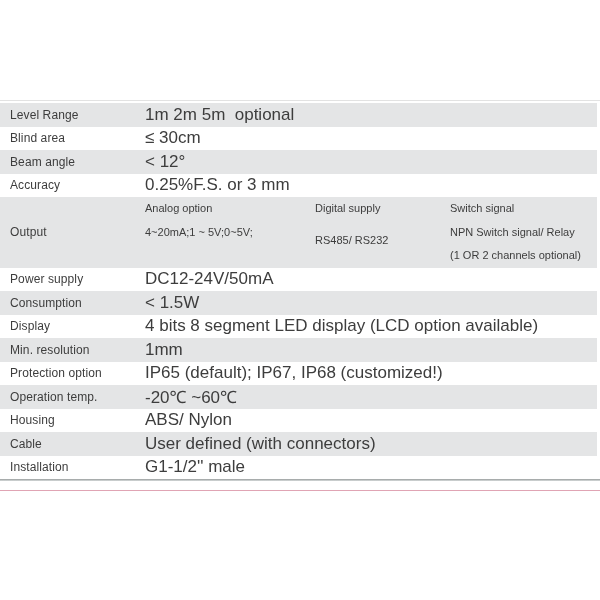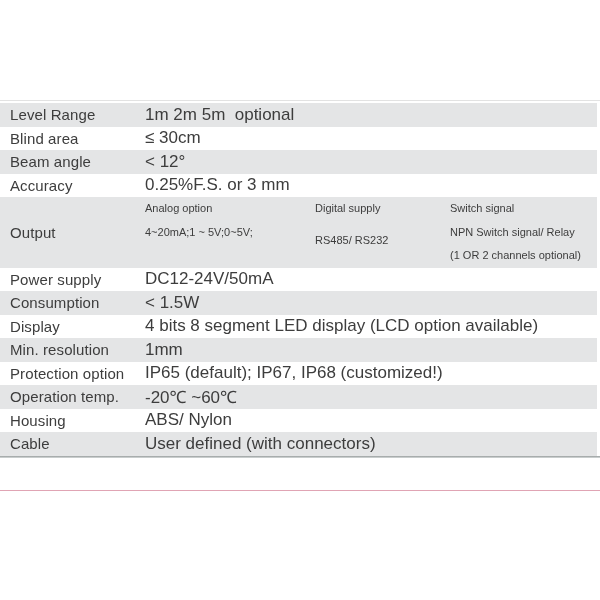--- a/index.html
+++ b/index.html
@@ -1,21 +1,21 @@
 <!DOCTYPE html>
 <html style="--shade: #e4e5e6; --text: #3d3d3d; --top-rule: #e2e2e2; --rule-gray: #979c9c; --rule-pink: #e0a4b4;"><head>
 <meta charset="utf-8">
 <style>
   html,body{margin:0;padding:0;background:#ffffff;}
   body{width:600px;height:600px;font-family:"Liberation Sans",sans-serif;}
   .page{position:relative;width:600px;height:600px;background:#fff;overflow:hidden;}
   .spec-table{position:absolute;top:100px;left:0;width:600px;border-top:1px solid var(--top-rule,#e2e2e2);padding-top:2px;}
   .row{display:flex;align-items:center;height:23.5px;width:597px;}
   .row.shaded{background:var(--shade,#e4e5e6);}
-  .row-label{width:135px;padding-left:10px;font-size:15px;color:var(--text,#3d3d3d);flex:none;letter-spacing:.1px;}
+  .row-label{width:135px;padding-left:10px;font-size:12px;color:var(--text,#3d3d3d);flex:none;letter-spacing:.1px;}
   .row-value{font-size:17px;color:var(--text,#3d3d3d);white-space:pre;}
   .row.output{height:70.5px;align-items:stretch;}
   .out-col{font-size:11px;color:var(--text,#3d3d3d);}
   .out-line{line-height:23.5px;white-space:pre;}
   .out-col-analog{width:170px;flex:none;}
   .out-col-digital{width:135px;flex:none;}
   .out-col-switch{flex:1;}
   .out-col-digital .out-value{margin-top:8px;line-height:23.5px;white-space:pre;}
   .rule-gray{width:600px;height:2px;background:linear-gradient(to bottom,var(--rule-gray,#979c9c),#d9dddd);}
   .rule-pink{position:absolute;left:0;top:490px;width:600px;height:1px;background:var(--rule-pink,#e0a4b4);}
@@ -97,19 +97,23 @@
     <div class="row">
       <div class="row-label">Housing</div>
       <div class="row-value">ABS/ Nylon</div>
     </div>
 
     <div class="row shaded">
       <div class="row-label">Cable</div>
       <div class="row-value">User defined (with connectors)</div>
     </div>
 
+    <div class="row">
+      <div class="row-label">Installation</div>
+      <div class="row-value">G1-1/2'' male</div>
+    </div>
 
     <div class="rule-gray"></div>
   </div>
 
   <div class="rule-pink"></div>
 
 </div>
 
 </body></html>

